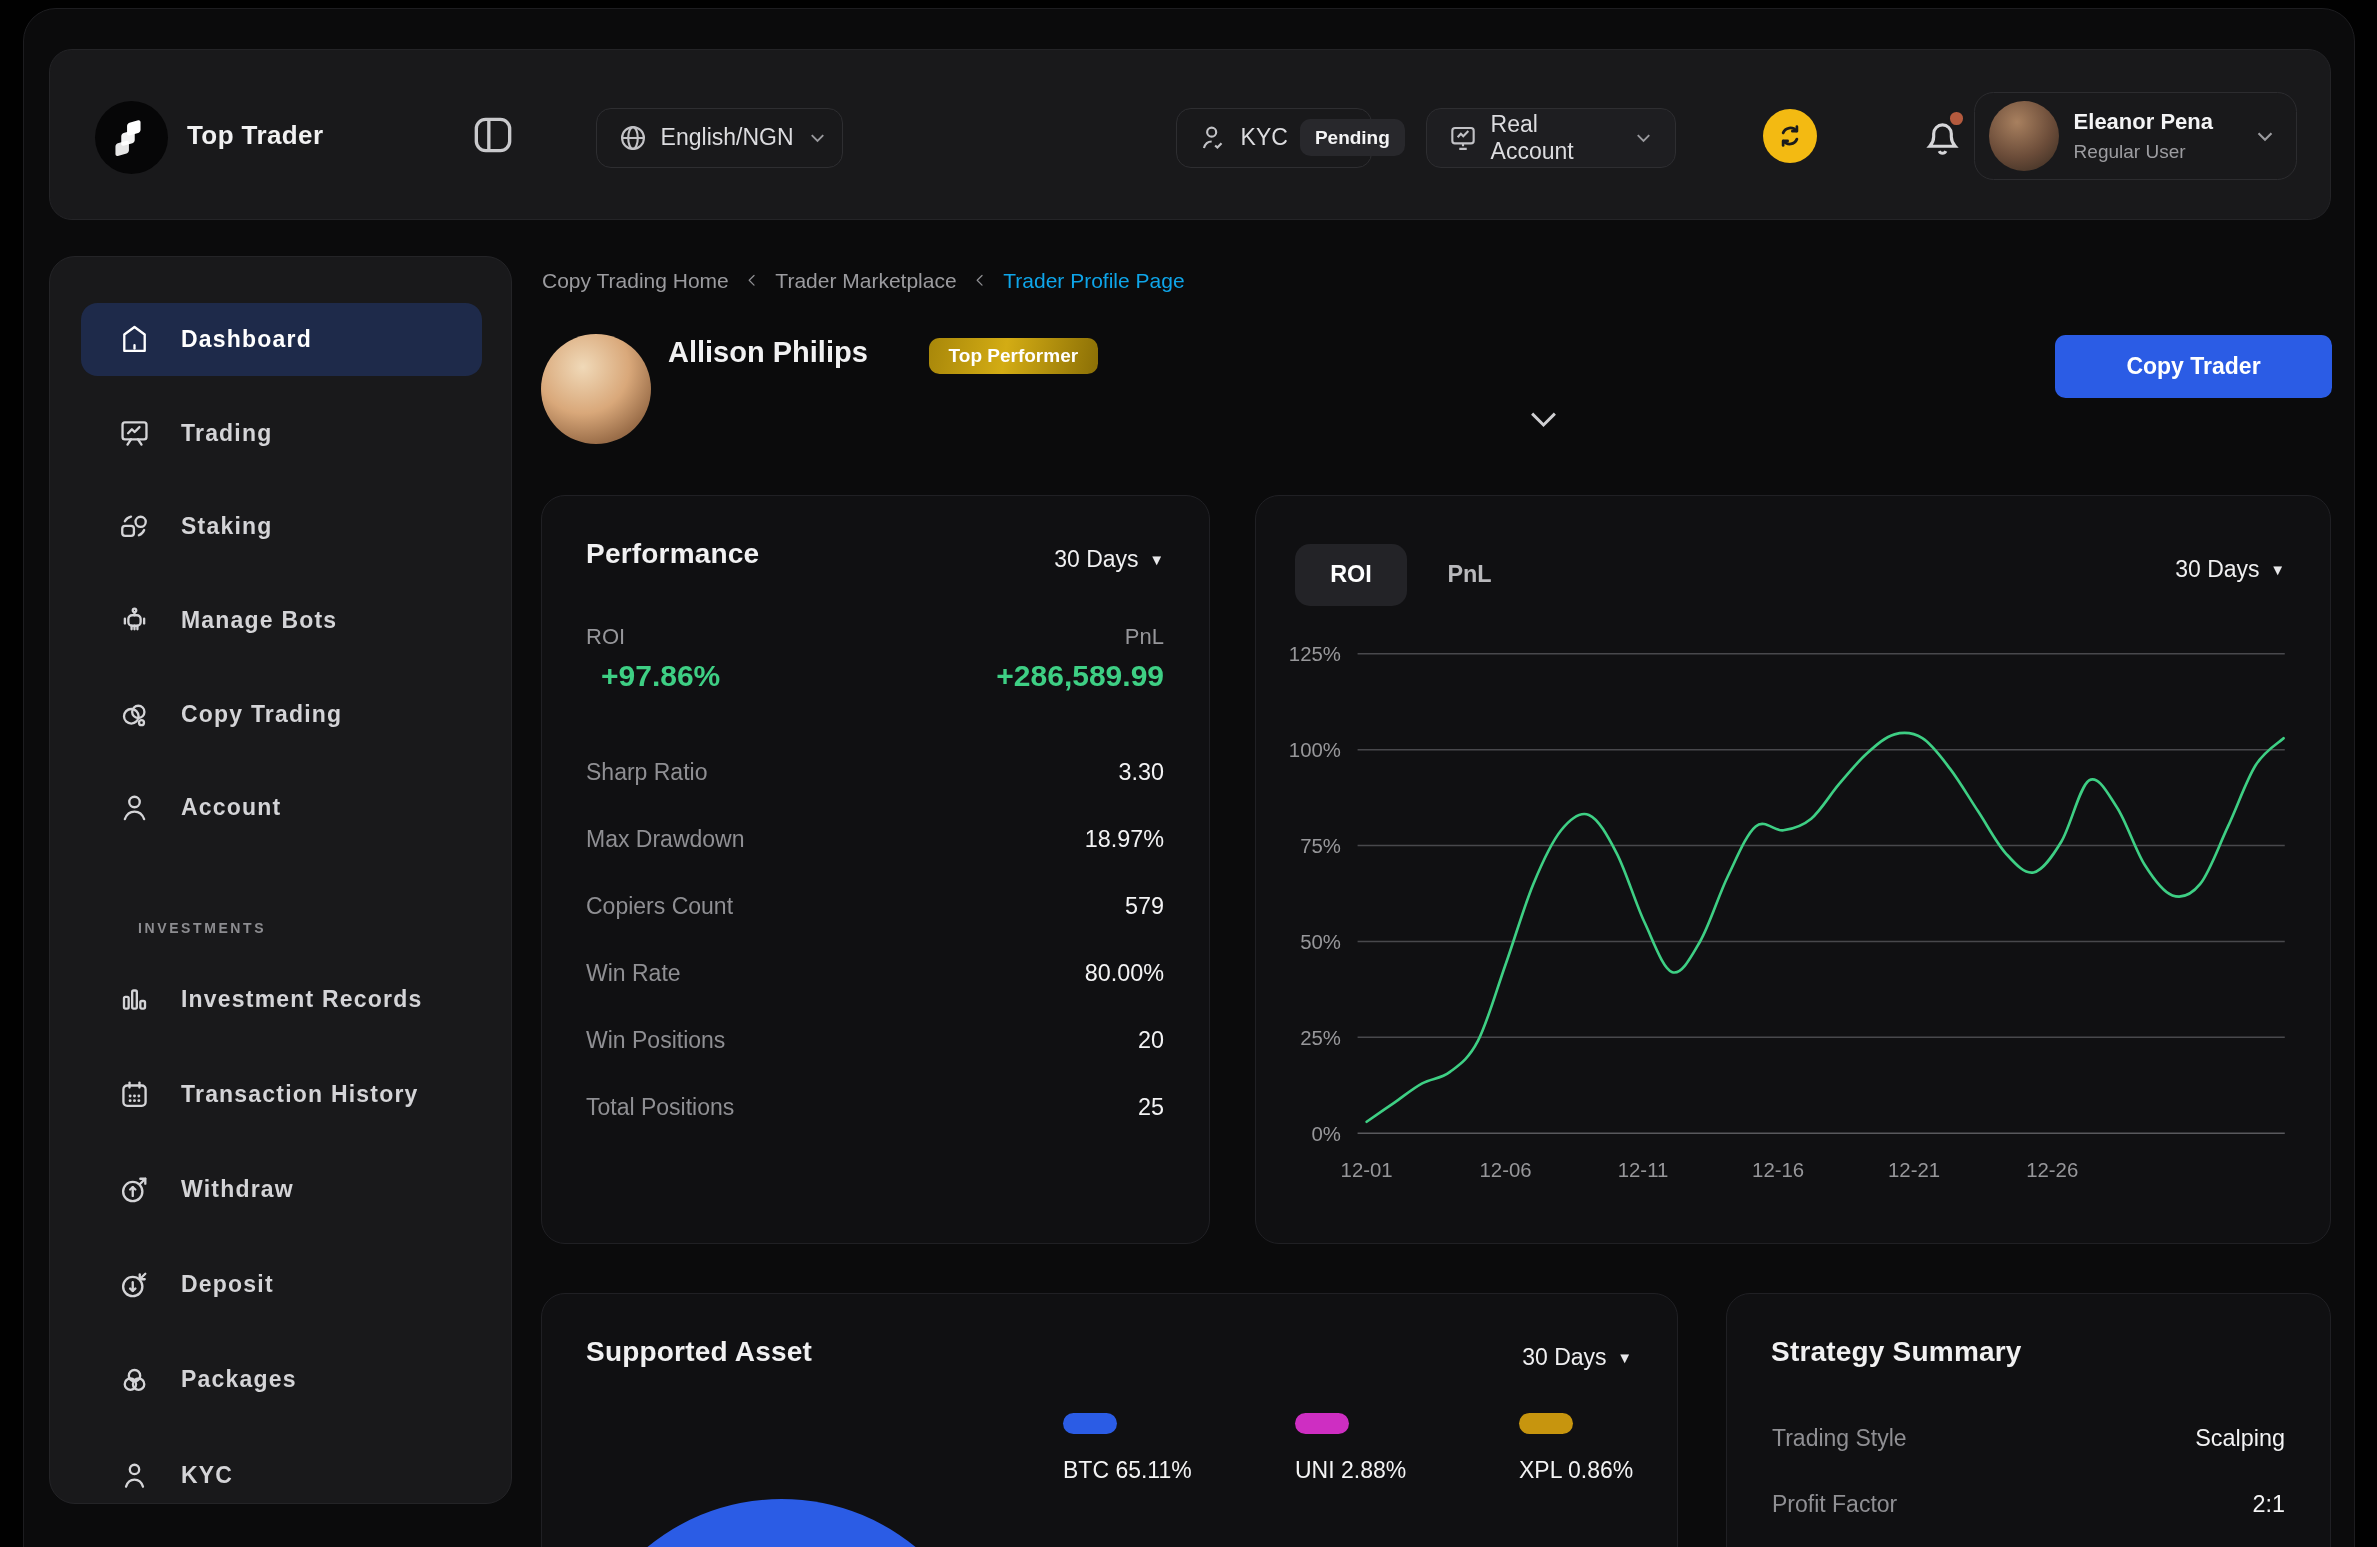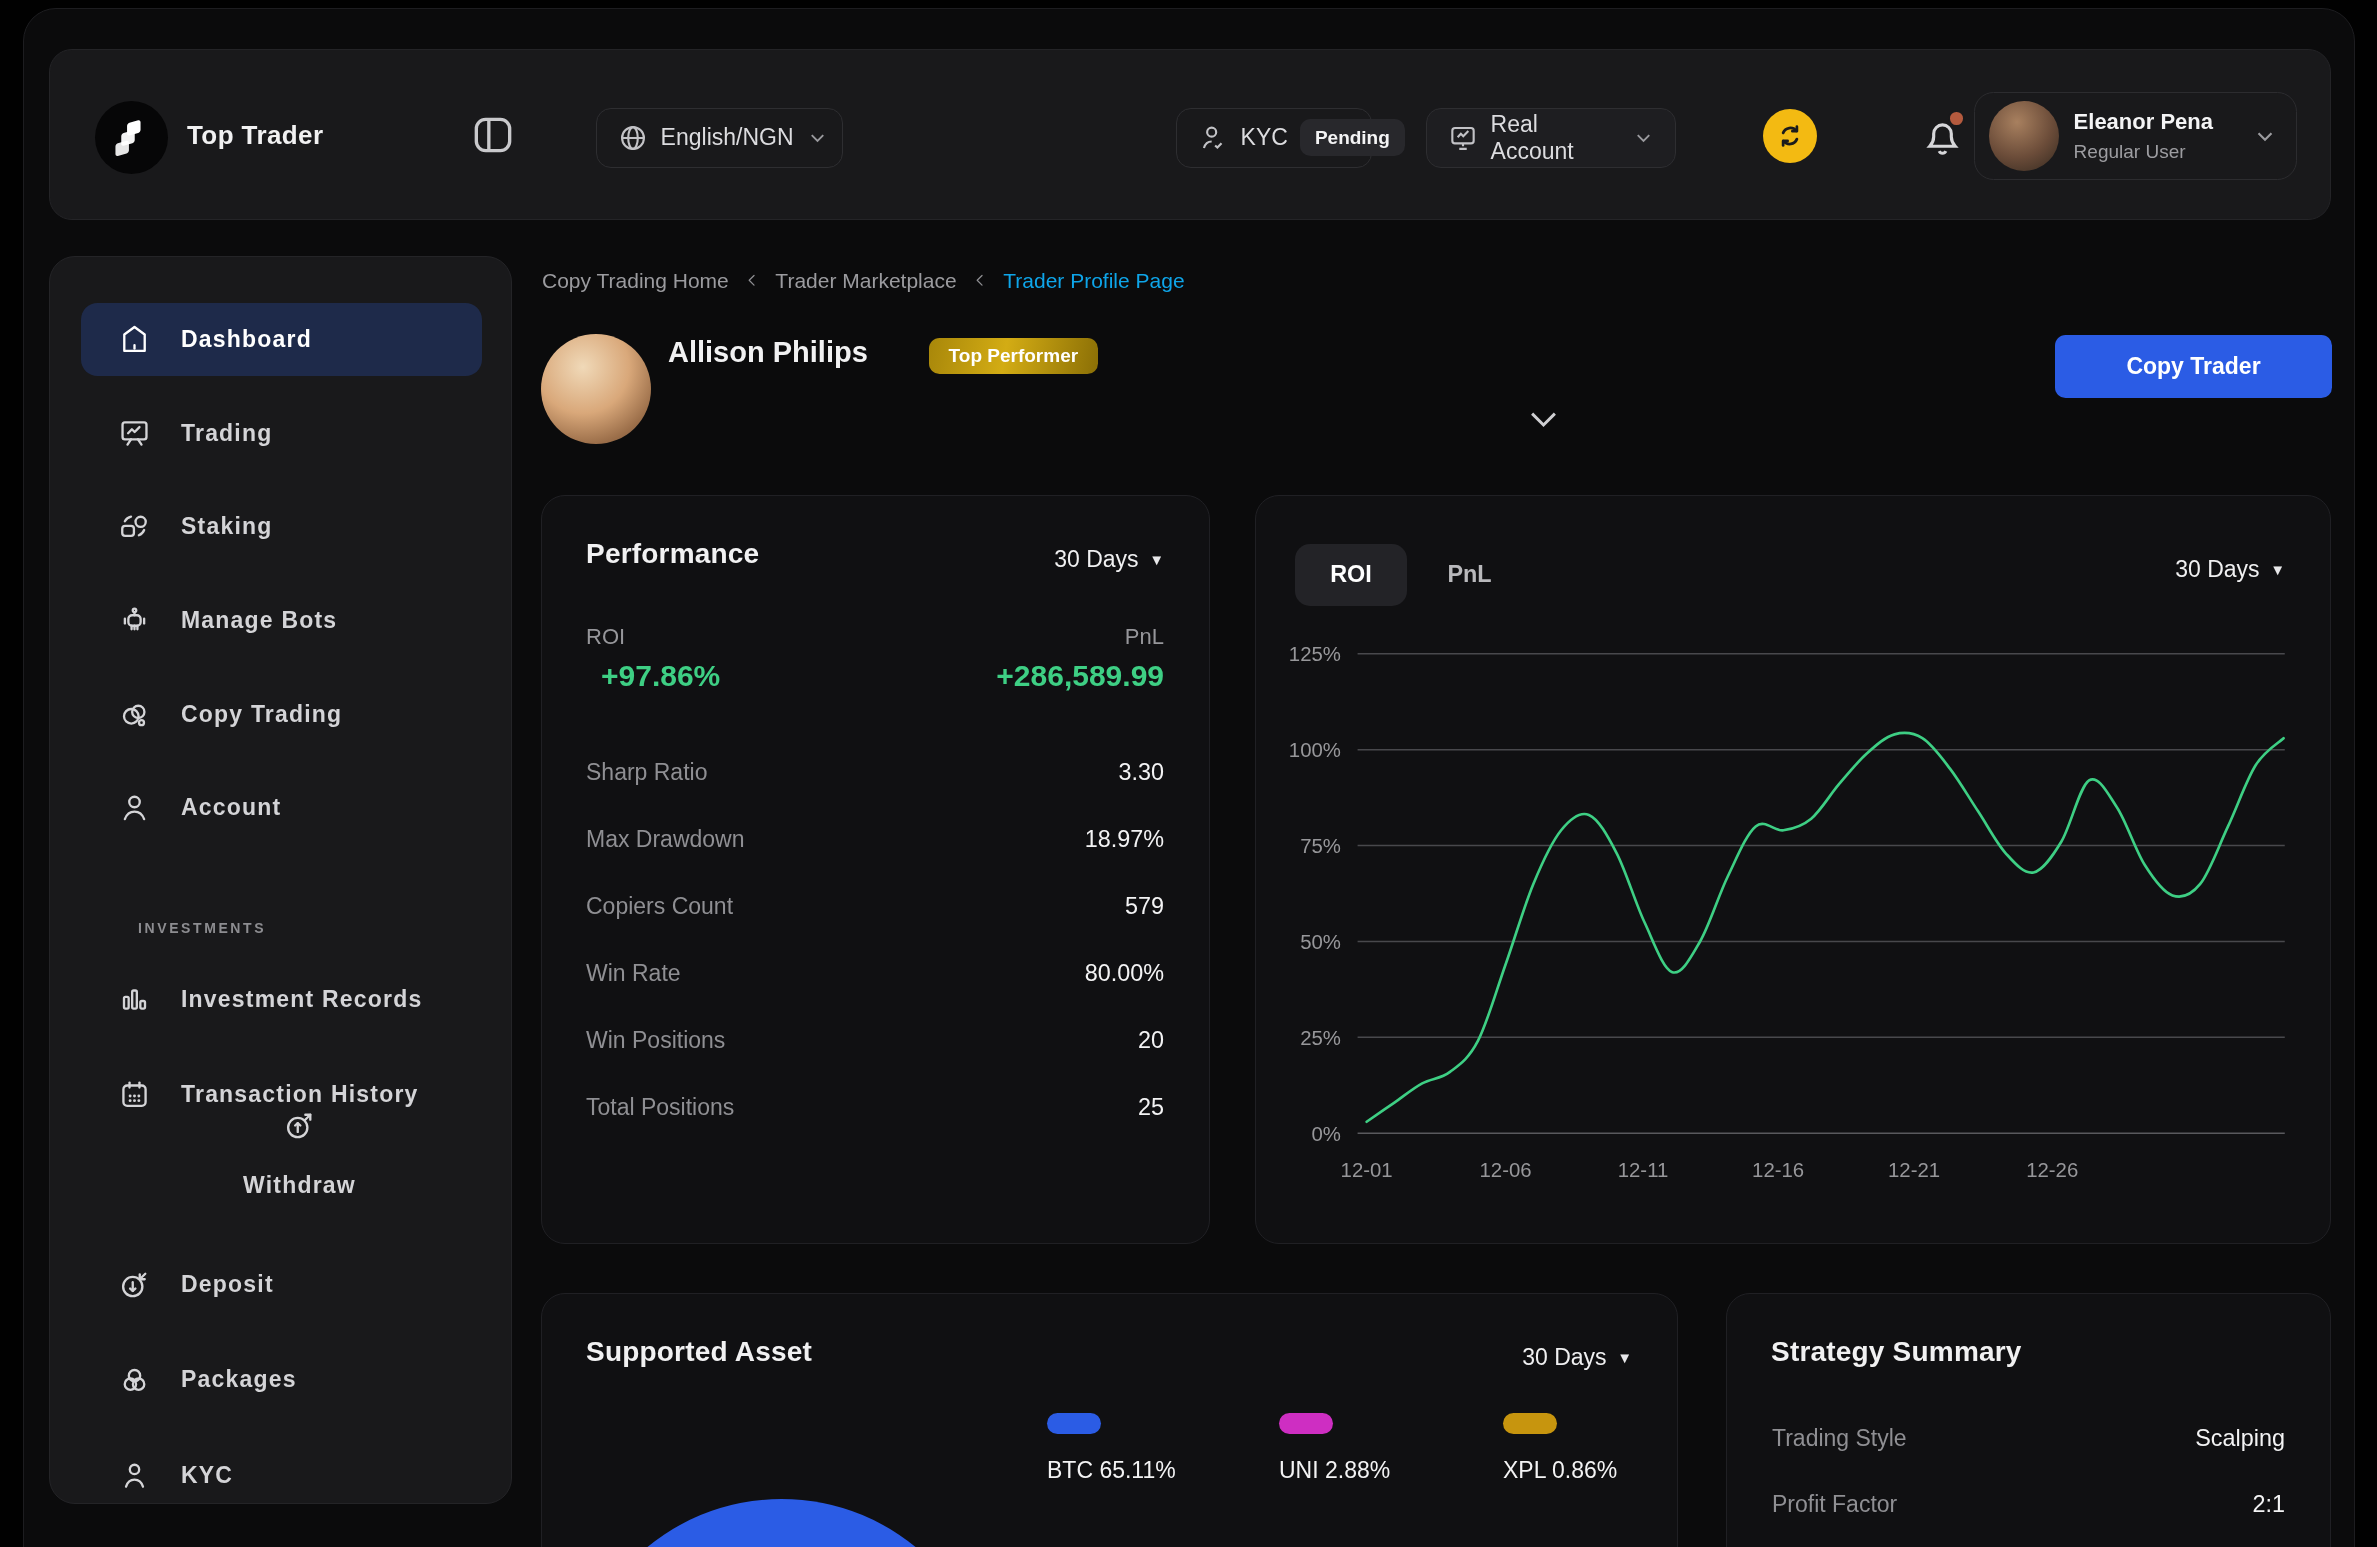--- a/index.html
+++ b/index.html
@@ -92,21 +92,21 @@
 
   .chart-card { left:1231px; top:486px; width:1076px; height:749px; }
   .tab { position:absolute; top:48px; height:62px; display:flex; align-items:center; justify-content:center;
     font-size:23.4px; font-weight:600; border-radius:15px; cursor:pointer; }
   .tab-roi { left:39px; width:112px; background:#232327; color:#ffffff; }
   .tab-pnl { left:168px; width:91px; color:#b9b9bc; }
   .chart-svg { position:absolute; left:0; top:0; }
   .chart-svg text { font-family:"Liberation Sans","DejaVu Sans",sans-serif; }
 
   .assets-card { left:517px; top:1284px; width:1137px; height:589px; }
-  .legend-item { position:absolute; top:119px; cursor:default; }
+  .legend-item { position:absolute; top:119px; cursor:default;margin-left:16px; }
   .legend-pill { width:54px; height:21px; border-radius:10.6px; }
   .legend-text { margin-top:23px; font-size:23px; color:#f3f3f4; white-space:nowrap; }
   .pie { position:absolute; left:28px; top:205px; width:423px; height:423px; border-radius:50%; }
 
   .strategy-card { left:1702px; top:1284px; width:605px; height:589px; }
   .strat-rows { position:absolute; left:45px; right:45px; top:112px; }
   .strat-row { height:66px; display:flex; justify-content:space-between; align-items:center; }
   .strat-row .pl { font-size:23px; color:#8f8f93; }
   .strat-row .pv { font-size:23.4px; color:#f3f3f4; font-weight:500; }
 </style>
@@ -288,21 +288,21 @@
                 <circle cx="12" cy="13" r="1"></circle>
                 <circle cx="15" cy="13" r="1"></circle>
                 <circle cx="9" cy="16.2" r="1"></circle>
                 <circle cx="12" cy="16.2" r="1"></circle>
                 <circle cx="15" cy="16.2" r="1"></circle>
               </g>
             </svg>
           </span>
           <span class="lbl">Transaction History</span>
         </div>
-        <div class="side-item" style="top: 851px; flex-direction: column;">
+        <div class="side-item" style="top: 896px;">
           <span style="display: flex;">
             <svg viewBox="0 0 24 24" fill="none" stroke="currentColor" stroke-width="1.6" stroke-linecap="round" stroke-linejoin="round">
               <circle cx="10.8" cy="13.4" r="6.6"></circle>
               <path d="M10.8 10.4v6"></path>
               <path d="M9 12l1.8-1.6L12.6 12"></path>
               <path d="M15.6 8.4 19.4 4.6"></path>
               <path d="M16 4.6h3.4V8"></path>
             </svg>
           </span>
           <span class="lbl">Withdraw</span>

